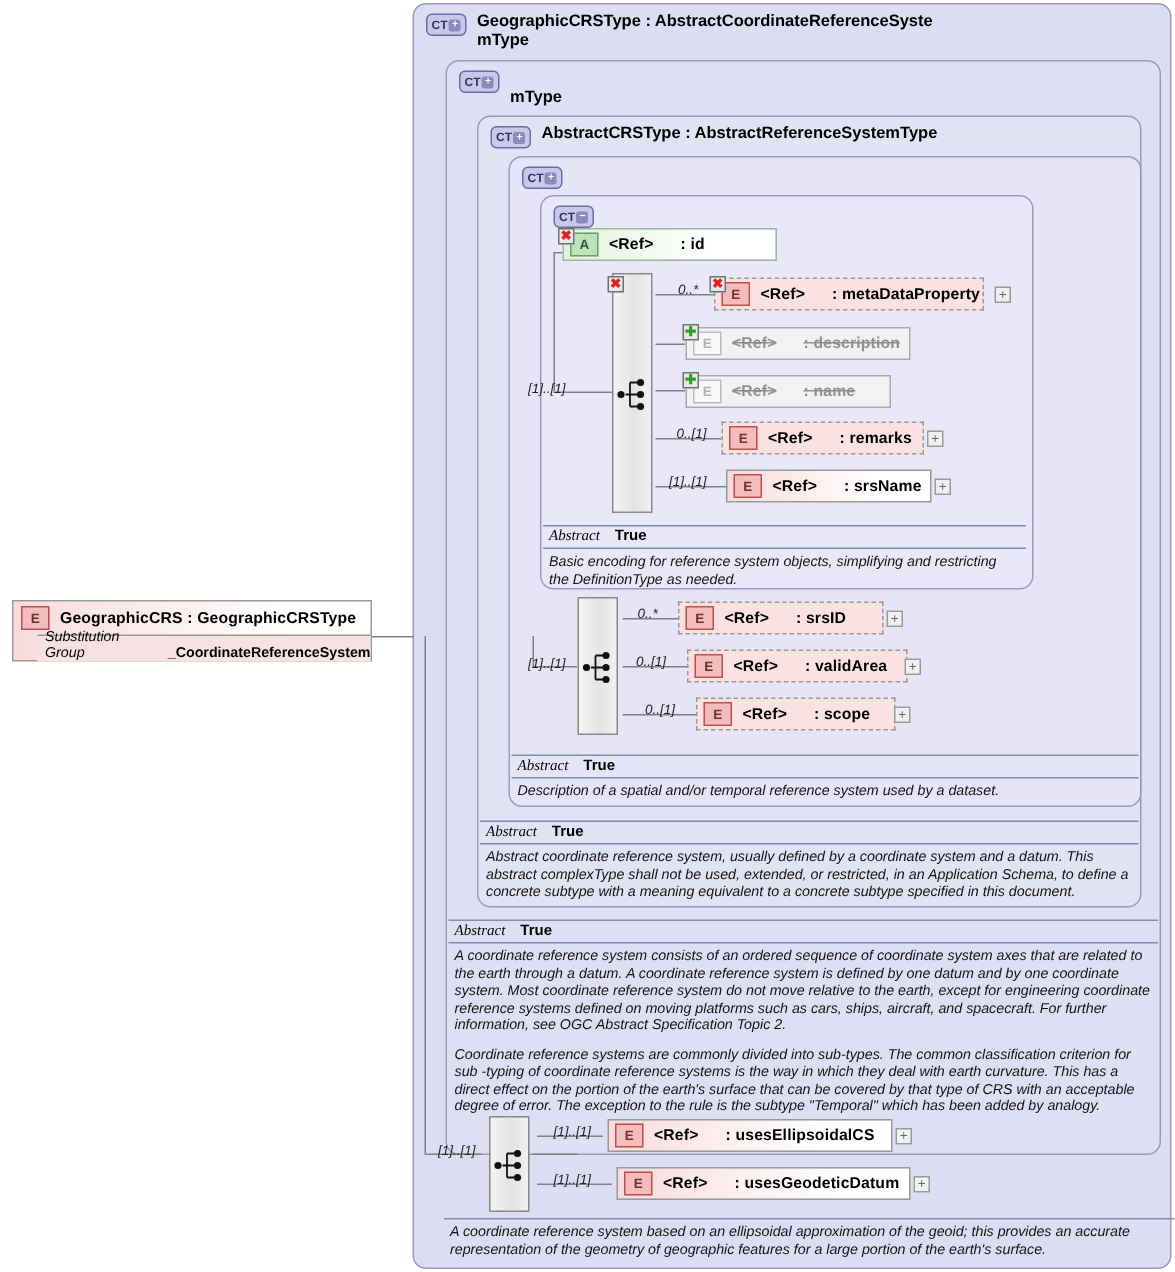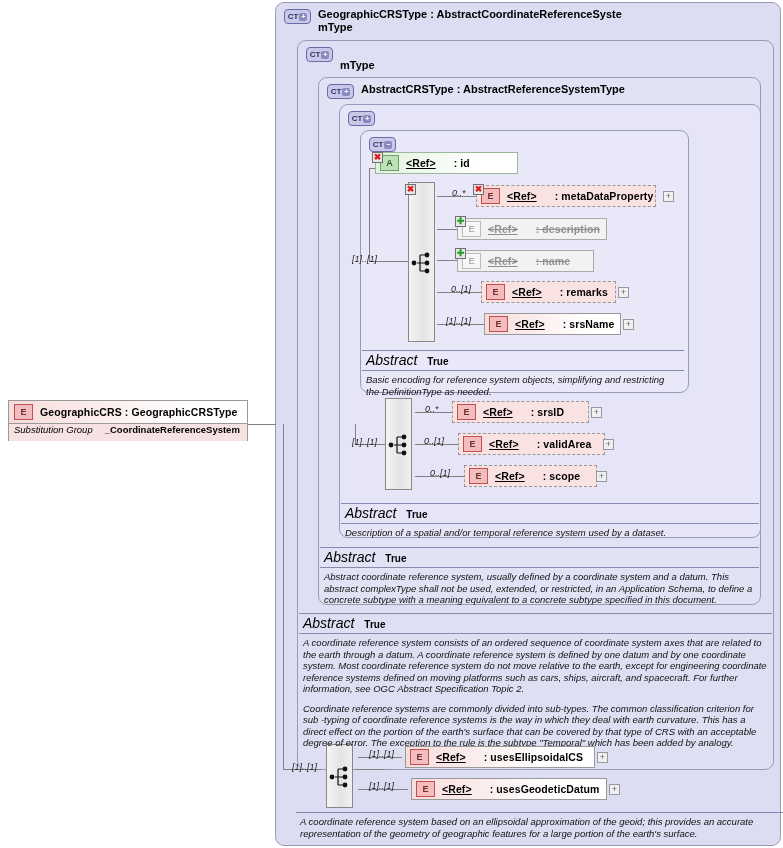--- a/index.html
+++ b/index.html
@@ -77,21 +77,21 @@
     box-sizing:border-box;
     border-top:1px solid #8888b0;
   }
   .annot .prop{
     display:flex;
     gap:10px;
     align-items:baseline;
     padding:1px 4px 2px 4px;
     border-bottom:1px solid #8888b0;
   }
-  .annot .prop-k{font-style:italic;font-size:14px;}
+  .annot .prop-k{font-style:italic;font-size:10px;font-family:Liberation Serif, serif;}
   .annot .prop-v{font-size:10px;font-weight:bold;}
   .annot .doc{
     font-style:italic;
     font-size:9.5px;
     line-height:11.5px;
     padding:3px 4px 2px 4px;
     color:#111;
   }
   .annot .doc p{margin:0 0 8px 0;}
   .annot .doc p:last-child{margin-bottom:0;}
@@ -144,21 +144,21 @@
     border:1px solid #bbb;
     background:#f7f7f7;
     color:#b0b0b0;
   }
   .rtxt{
     font-size:10.5px;
     font-weight:bold;
     white-space:nowrap;
     letter-spacing:0.1px;
   }
-  .rtxt .ref{font-weight:bold;text-decoration:underline;}
+  .rtxt .ref{font-weight:bold;}
   .rtxt .sep{display:inline-block;width:18px;}
   .row.dep .rtxt{
     color:#909090;
     font-weight:bold;
     text-decoration:line-through;
     text-decoration-color:#909090;
   }
   .row.dep .rtxt .sep{text-decoration:line-through;}
 
   
@@ -227,24 +227,25 @@
   .rootel{
     position:absolute;
     box-sizing:border-box;
     border:1px solid #999;
     background:linear-gradient(90deg,#f8dcdc 0%,#ffffff 80%);
   }
   .rootel .top{
     display:flex;align-items:center;height:22px;padding-left:5px;
   }
   .rootel .subg{
-    display:flex;align-items:flex-start;gap:12px;
+    display:flex;align-items:flex-end;gap:12px;
     border-top:1px solid #9a9a9a;
     height:17px;padding-left:5px;
     background:#f6e2e2;
+    margin-left:16px;
   }
   .subg-k{font-style:italic;font-size:9.5px;}
   .subg-v{font-size:9.5px;font-weight:bold;}
 </style>
 </head>
 <body>
 
 <div class="diagram">
 
   <div class="ctbox lvl1" style="left:275px;top:2px;width:506px;height:844px;">

